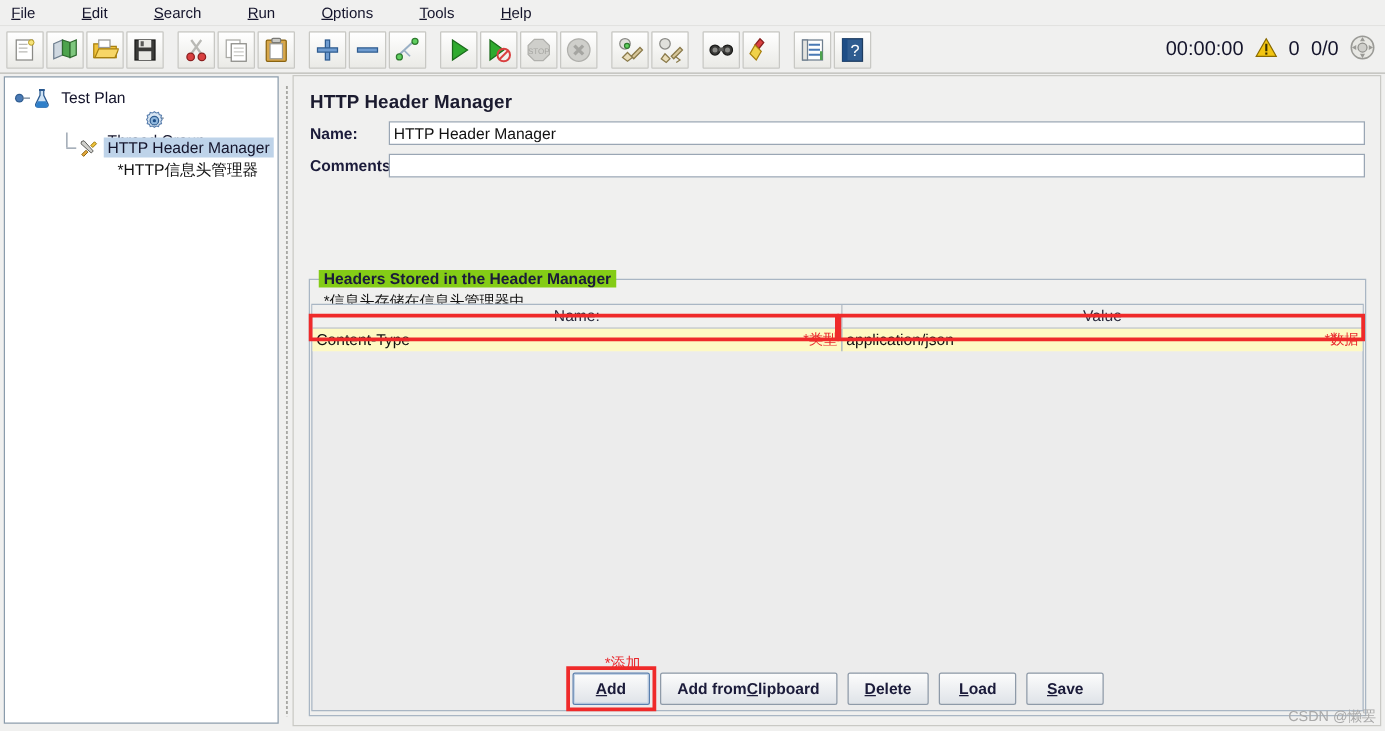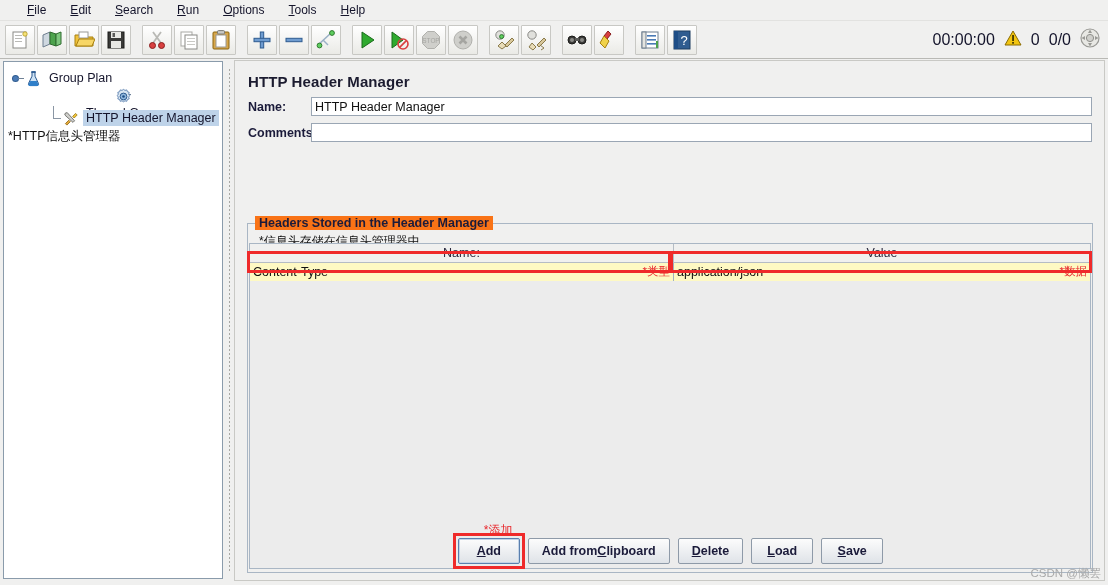--- a/index.html
+++ b/index.html
@@ -6,21 +6,21 @@
   body{
     width:1108px;height:585px;overflow:hidden;
     background:#f0f0ef;
     font-family:"Liberation Sans","DejaVu Sans",sans-serif;
     font-size:12px;color:#1a1a2e;
     -webkit-font-smoothing:none;
   }
   .app{position:relative;width:1108px;height:585px;}
 
   
-  .menubar{height:20px;background:#f0f0ef;display:flex;align-items:center;padding-left:18px;gap:6px;border-bottom:1px solid #e2e2e0;}
+  .menubar{height:20px;background:#f0f0ef;display:flex;align-items:center;padding-left:0;gap:19px;border-bottom:1px solid #e2e2e0;}
   .menu-item{padding:2px 9px;font-size:12px;color:#14142b;cursor:default;}
   .menu-item u{text-decoration:underline;}
 
   
   .toolbar{height:37px;background:#f0f0ef;border-bottom:1px solid #b9b9b5;display:flex;align-items:center;padding:0 4px;position:relative;}
   .tbtn{width:30px;height:30px;margin:0 1px;border:1px solid #c8c8c4;background:linear-gradient(#ffffff,#eaeae6);
         display:flex;align-items:center;justify-content:center;border-radius:1px;box-sizing:border-box;}
   .tbsep{width:9px;}
   .status{position:absolute;right:8px;top:0;height:37px;display:flex;align-items:center;gap:9px;font-size:12px;color:#14142b;}
   .status .num{font-size:16px;}
@@ -42,33 +42,33 @@
   .tlabel{padding:1px 3px;}
   .tlabel.sel{background:#bed3e9;}
   .knob{width:12px;height:12px;margin-right:1px;display:inline-block;position:relative;}
   .knob:before{content:"";position:absolute;left:1px;top:4px;width:5px;height:5px;border-radius:50%;
       background:#4a7ab5;box-shadow:0 0 0 1px #2f5c90;}
   .knob:after{content:"";position:absolute;left:6px;top:6px;width:6px;height:1px;background:#6f8196;}
   .elbow{width:14px;height:20px;position:relative;}
   .elbow:before{content:"";position:absolute;left:5px;top:-2px;width:1px;height:12px;background:#8a96a4;}
   .elbow:after{content:"";position:absolute;left:5px;top:10px;width:8px;height:1px;background:#8a96a4;}
   .ic{width:17px;height:17px;margin-right:4px;flex:0 0 17px;position:relative;}
-  .tree-annot{color:#111;font-size:12.5px;}
+  .tree-annot{margin-left:86px;color:#111;font-size:12.5px;}
 
   
   .panel-title{font-size:15px;font-weight:bold;color:#1b1b2f;padding:12px 0 0 13px;letter-spacing:.1px;}
   .field-row{display:flex;align-items:center;padding:7px 12px 0 13px;}
   .field-label{font-weight:bold;font-size:12.5px;color:#1b1b3a;width:63px;flex:0 0 63px;}
   .field-input{flex:1;height:19px;background:#fff;border:1px solid #9aa6b4;box-sizing:border-box;
       font-size:12.5px;color:#111;padding:1px 3px;line-height:17px;font-family:inherit;outline:none;}
 
   
   .groupbox{position:absolute;left:12px;top:162px;width:846px;height:350px;
       border:1px solid #a9b6c4;box-sizing:border-box;}
-  .group-legend{position:absolute;left:20px;top:155px;background:#f97316;padding:0 4px;
+  .group-legend{position:absolute;left:20px;top:155px;background:#84cc16;padding:0 4px;
       font-weight:bold;font-size:12.5px;color:#1b1b3a;}
   .group-subnote{position:absolute;left:24px;top:172px;font-size:12px;color:#111;}
 
   
   .table{position:absolute;left:14px;top:182px;width:842px;height:326px;
       border:1px solid #a9b6c4;box-sizing:border-box;background:#ececec;}
   .thead{display:flex;height:18px;background:#f0f0ef;border-bottom:1px solid #b5bcc4;}
   .th{display:flex;align-items:center;justify-content:center;font-size:12.5px;color:#2a2a3d;
       box-sizing:border-box;}
   .th.name{width:424px;flex:0 0 424px;border-right:1px solid #b5bcc4;}
@@ -292,21 +292,21 @@
 
         <div class="tnode" style="padding-left:4px;">
           <span class="knob"></span>
           <span class="ic">
             <svg width="17" height="17" viewBox="0 0 17 17">
               <path d="M7 2 h3 v4.2 l3.4 7.1 a1.6 1.6 0 0 1 -1.4 2.3 h-7 a1.6 1.6 0 0 1 -1.4 -2.3 L7 6.2 Z" fill="#cfe3f5" stroke="#29588f" stroke-width="1"></path>
               <path d="M5.3 11 h6.4 l1.7 3.2 a1.2 1.2 0 0 1 -1.1 1.8 h-7.6 a1.2 1.2 0 0 1 -1.1 -1.8 Z" fill="#2f7fc9"></path>
               <rect x="6.2" y="1.2" width="4.6" height="1.6" fill="#29588f"></rect>
             </svg>
           </span>
-          <span class="tlabel">Group Plan</span>
+          <span class="tlabel">Test Plan</span>
         </div>
 
         <div class="tnode" style="padding-left:22px;flex-direction:column;">
           <span class="knob"></span>
           <span class="ic">
             <svg width="17" height="17" viewBox="0 0 17 17">
               <path d="M8.5 1.4 l1.5 1 1.8 -.5 .6 1.8 1.8 .6 -.5 1.8 1 1.5 -1 1.5 .5 1.8 -1.8 .6 -.6 1.8 -1.8 -.5 -1.5 1 -1.5 -1 -1.8 .5 -.6 -1.8 -1.8 -.6 .5 -1.8 -1 -1.5 1 -1.5 -.5 -1.8 1.8 -.6 .6 -1.8 1.8 .5 Z" fill="#d8e6f3" stroke="#5a7fae" stroke-width=".9"></path>
               <circle cx="8.5" cy="8.5" r="3.4" fill="#8fb7dd" stroke="#2f5c90" stroke-width="1"></circle>
               <circle cx="8.5" cy="8.5" r="1.3" fill="#1d4d86"></circle>
             </svg>

